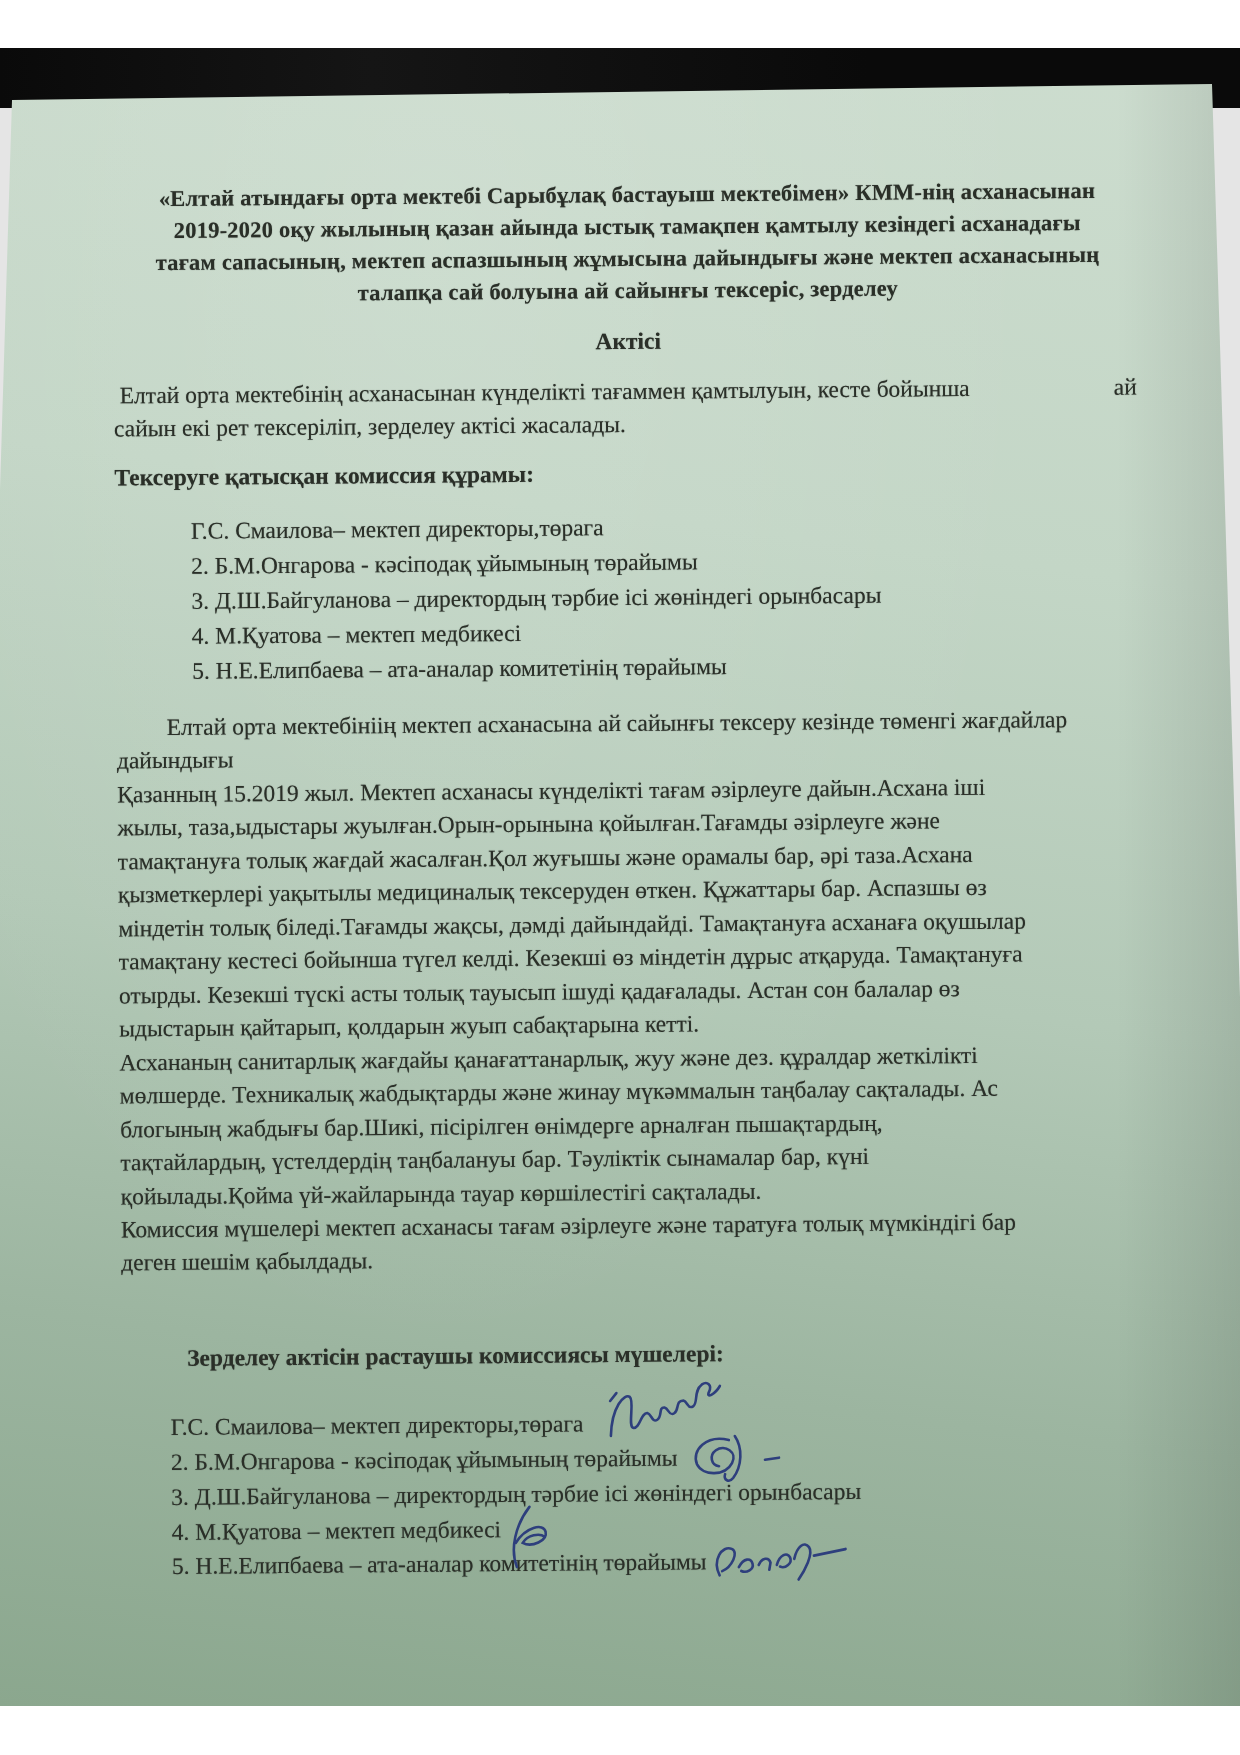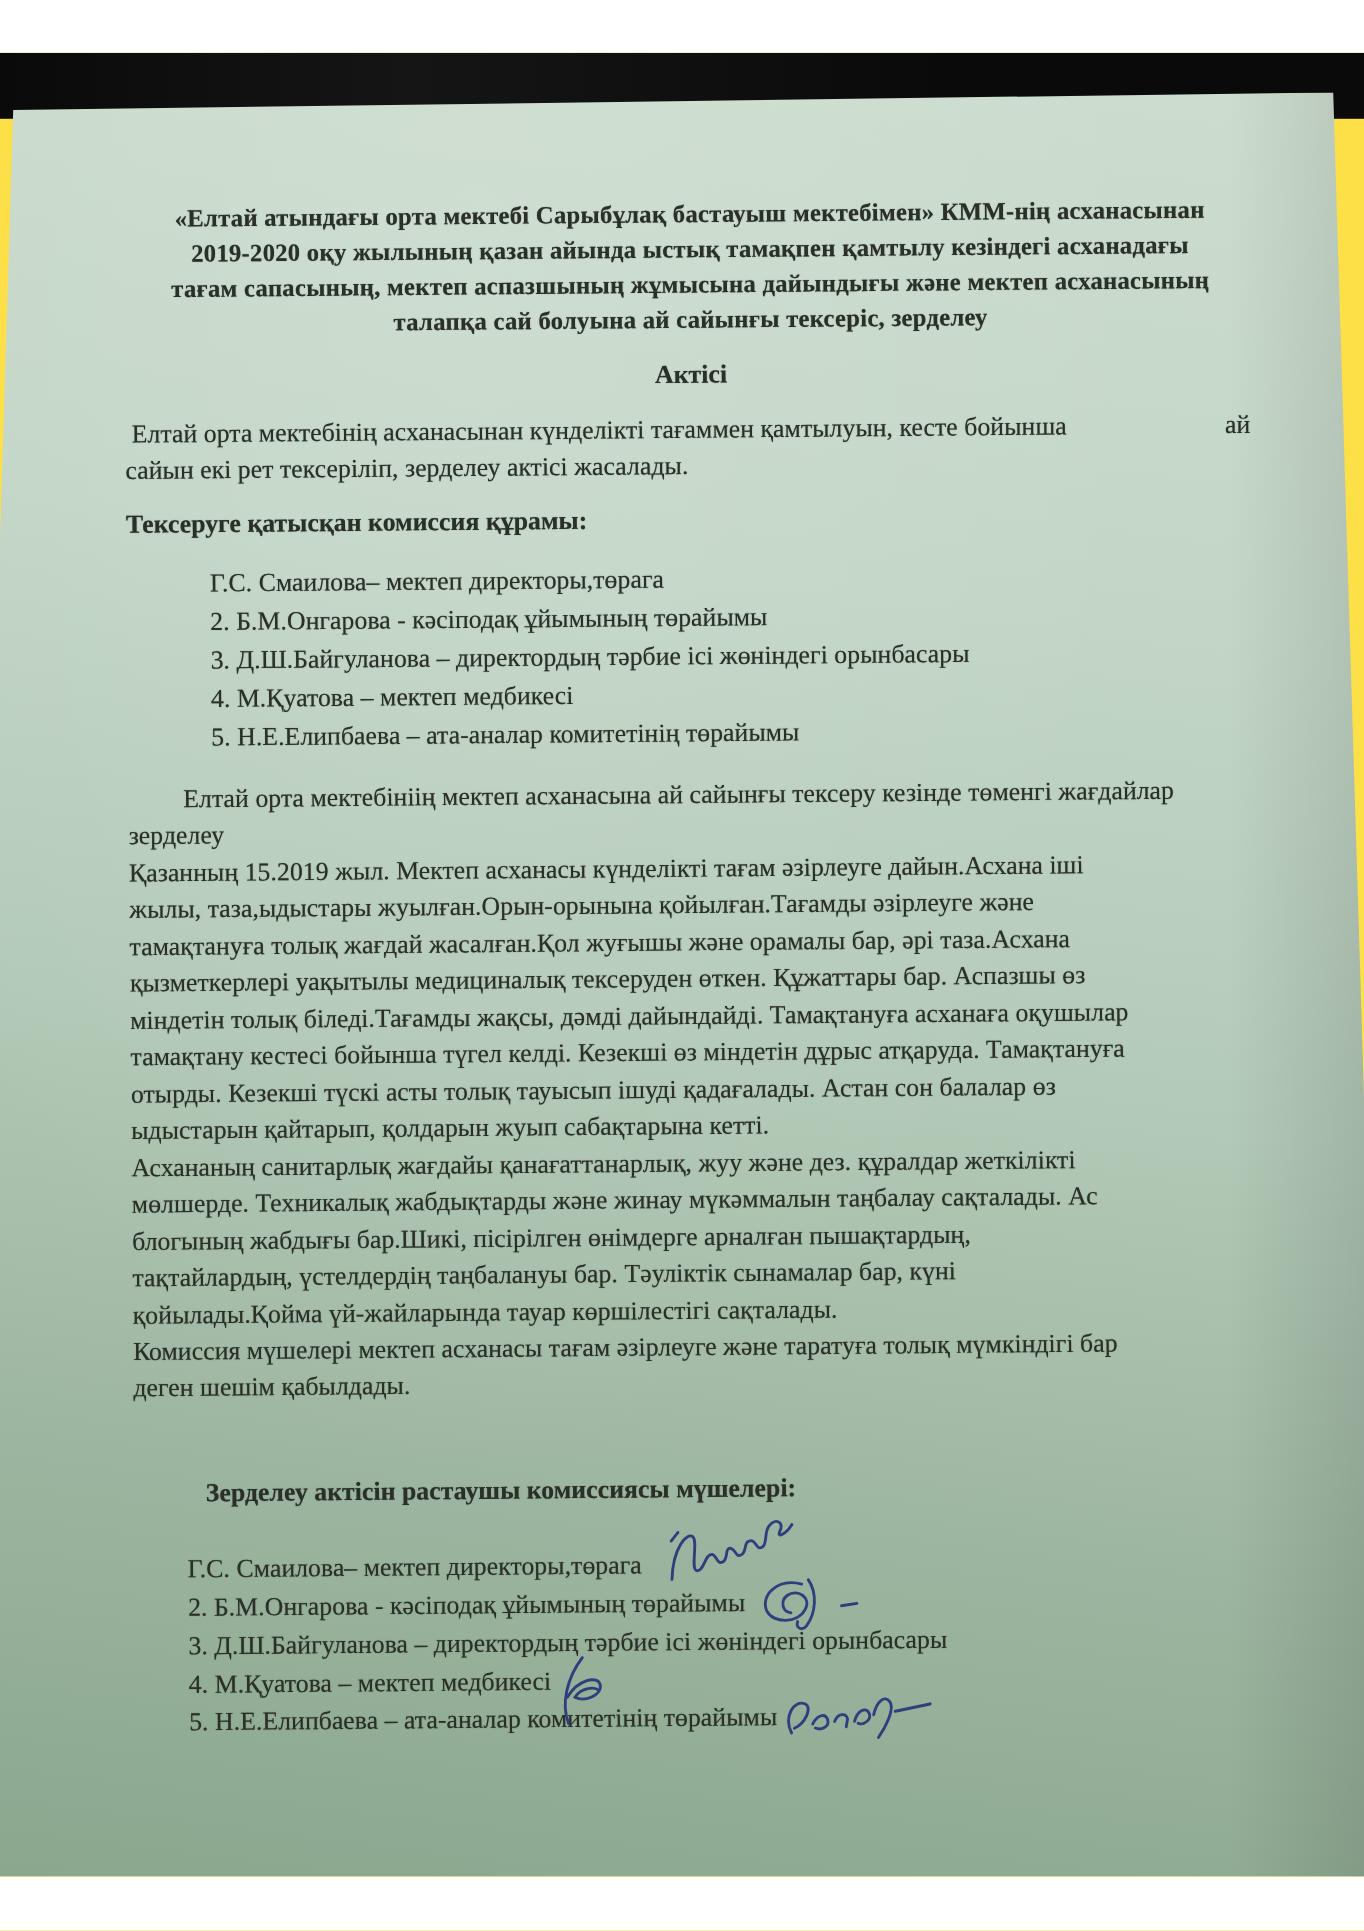--- a/index.html
+++ b/index.html
@@ -2,21 +2,21 @@
 <html><head>
 <meta charset="utf-8">
 <style>
   html,body{margin:0;padding:0;}
   body{
     width:1240px;height:1755px;position:relative;background:#ffffff;overflow:hidden;
     font-family:"Liberation Serif","DejaVu Serif",serif;
   }
   .photo{
     position:absolute;left:0;top:48px;width:1240px;height:1658px;
-    background:#fde047;overflow:hidden;
+    background:#e5e5e5;overflow:hidden;
   }
   .photo::before{ 
     content:"";position:absolute;left:0;top:0;width:100%;height:60px;
     background:linear-gradient(90deg,#0a0a0a 0%,#151515 30%,#0a0a0a 70%);
   }
   .paper{
     position:absolute;left:0;top:0;width:1240px;height:1658px;
     clip-path:polygon(12px 52px,1212px 36px,1248px 1210px,1248px 1670px,-8px 1670px,-8px 702px);
     background:
       linear-gradient(90deg,rgba(0,0,0,0) 90%,rgba(0,0,0,0.10) 100%),
@@ -59,21 +59,21 @@
     <div class="line" style="left:112px;top:413px">сайын екі рет тексеріліп, зерделеу актісі жасалады.</div>
 
     <div class="line b" style="left:112px;top:462px">Тексеруге қатысқан комиссия құрамы:</div>
     <div class="line" style="left:188px;top:516px">Г.С. Смаилова– мектеп директоры,төрага</div>
     <div class="line" style="left:188px;top:551px">2. Б.М.Онгарова - кәсіподақ ұйымының төрайымы</div>
     <div class="line" style="left:188px;top:586px">3. Д.Ш.Байгуланова – директордың тәрбие ісі жөніндегі орынбасары</div>
     <div class="line" style="left:188px;top:621px">4. М.Қуатова – мектеп медбикесі</div>
     <div class="line" style="left:188px;top:656px">5. Н.Е.Елипбаева – ата-аналар комитетінің төрайымы</div>
 
     <div class="line" style="left:162px;top:712px">Елтай орта мектебініің мектеп асханасына ай сайынғы тексеру кезінде төменгі жағдайлар</div>
-    <div class="line" style="left:112px;top:745px">зерделеу</div>
+    <div class="line" style="left:112px;top:745px">дайындығы</div>
     <div class="line" style="left:112px;top:779px">Қазанның 15.2019 жыл. Мектеп асханасы күнделікті тағам әзірлеуге дайын.Асхана іші</div>
     <div class="line" style="left:112px;top:812px">жылы, таза,ыдыстары жуылған.Орын-орынына қойылған.Тағамды әзірлеуге және</div>
     <div class="line" style="left:112px;top:846px">тамақтануға толық жағдай жасалған.Қол жуғышы және орамалы бар, әрі таза.Асхана</div>
     <div class="line" style="left:112px;top:879px">қызметкерлері уақытылы медициналық тексеруден өткен. Құжаттары бар. Аспазшы өз</div>
     <div class="line" style="left:112px;top:913px">міндетін толық біледі.Тағамды жақсы, дәмді дайындайді. Тамақтануға асханаға оқушылар</div>
     <div class="line" style="left:112px;top:946px">тамақтану кестесі бойынша түгел келді. Кезекші өз міндетін дұрыс атқаруда. Тамақтануға</div>
     <div class="line" style="left:112px;top:980px">отырды. Кезекші түскі асты толық тауысып ішуді қадағалады. Астан сон балалар өз</div>
     <div class="line" style="left:112px;top:1013px">ыдыстарын қайтарып, қолдарын жуып сабақтарына кетті.</div>
     <div class="line" style="left:112px;top:1047px">Асхананың санитарлық жағдайы қанағаттанарлық, жуу және дез. құралдар жеткілікті</div>
     <div class="line" style="left:112px;top:1080px">мөлшерде. Техникалық жабдықтарды және жинау мүкәммалын таңбалау сақталады. Ас</div>

